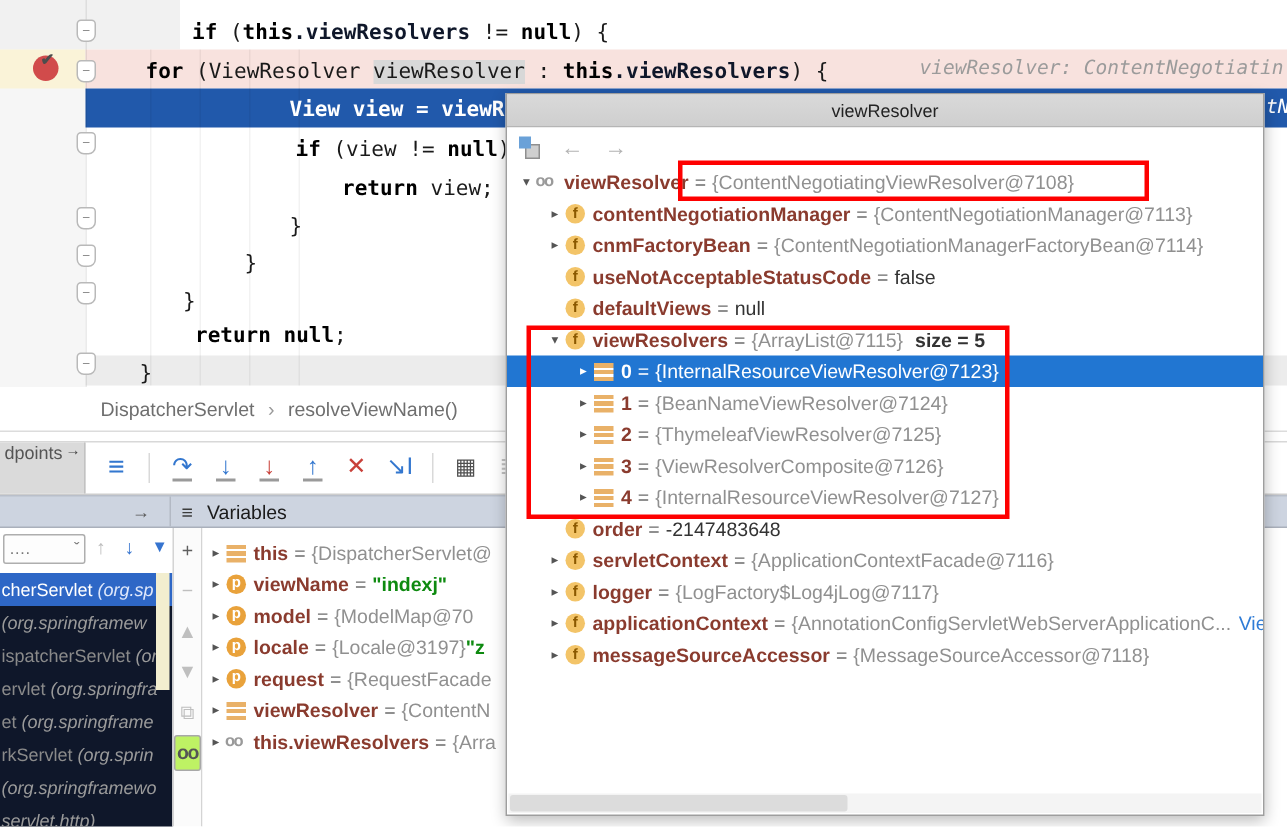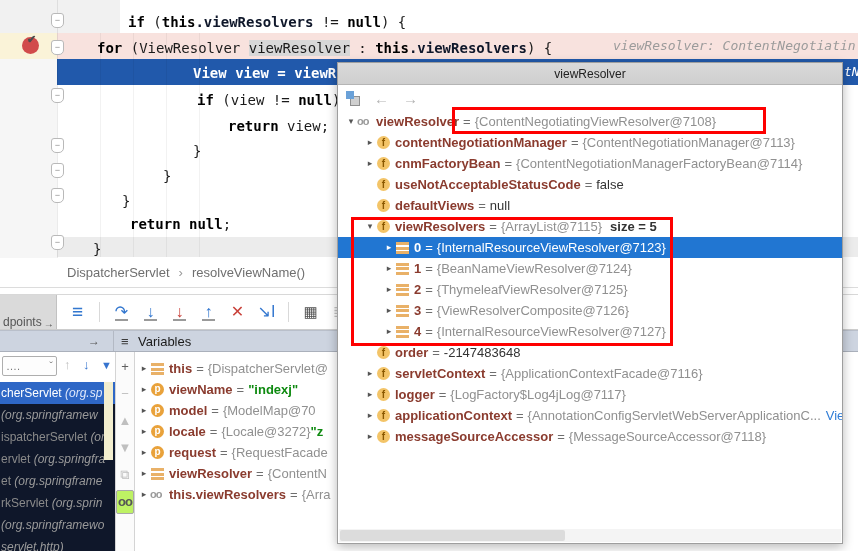--- a/index.html
+++ b/index.html
@@ -37,21 +37,21 @@
   
   #breadcrumb{left:0;top:258px;width:858px;height:30px;background:#fff;border-bottom:1px solid #dcdcdc;
               display:flex;align-items:center;padding-left:67px;color:#6f6f6f;font-size:13px;}
   #breadcrumb .bc{margin-right:9px;}
   #breadcrumb .sep{margin-right:9px;color:#9a9a9a;}
 
   
   #dtoolbar{left:0;top:294px;width:858px;height:36px;background:#fff;border-top:1px solid #d8d8d8;
             border-bottom:1px solid #cdcdcd;display:flex;align-items:center;}
   #dtab{width:57px;height:34px;background:#dadada;border-right:1px solid #c2c2c2;color:#555;
-        font-size:12px;display:flex;align-items:flex-end;padding-left:3px;flex:none;}
+        font-size:12px;display:flex;align-items:flex-start;padding-left:3px;flex:none;}
   #dtab .mini{font-size:10px;color:#444;margin-left:2px;}
   #dicons{display:flex;align-items:center;margin-left:8px;gap:4px;}
   .dt-ic{width:25px;text-align:center;font-size:16px;line-height:18px;color:#3377cf;}
   .dt-ic.red{color:#c9413a;}
   .dt-ic.dark{color:#4f4f4f;font-size:15px;}
   .dt-ic.disabled{color:#c3c3c3;}
   .dt-ic.big{font-size:19px;font-weight:bold;}
   .dt-ic.u::after{content:"";display:block;width:13px;height:2px;background:#9a9a9a;margin:-2px auto 0;}
   .dt-sep{width:1px;height:20px;background:#d9d9d9;margin:0 5px;}
 
@@ -283,21 +283,21 @@
           <span class="vname">model</span>
           <span class="veq">=</span>
           <span class="vval">{ModelMap@70</span>
 
         </div>
         <div class="tree-row">
           <span class="chev">▸</span>
           <span class="ic ic-param"></span>
           <span class="vname">locale</span>
           <span class="veq">=</span>
-          <span class="vval">{Locale@3272} </span>
+          <span class="vval">{Locale@3197} </span>
           <span class="vgreen">"z</span>
         </div>
         <div class="tree-row">
           <span class="chev">▸</span>
           <span class="ic ic-param"></span>
           <span class="vname">request</span>
           <span class="veq">=</span>
           <span class="vval">{RequestFacade</span>
 
         </div>

